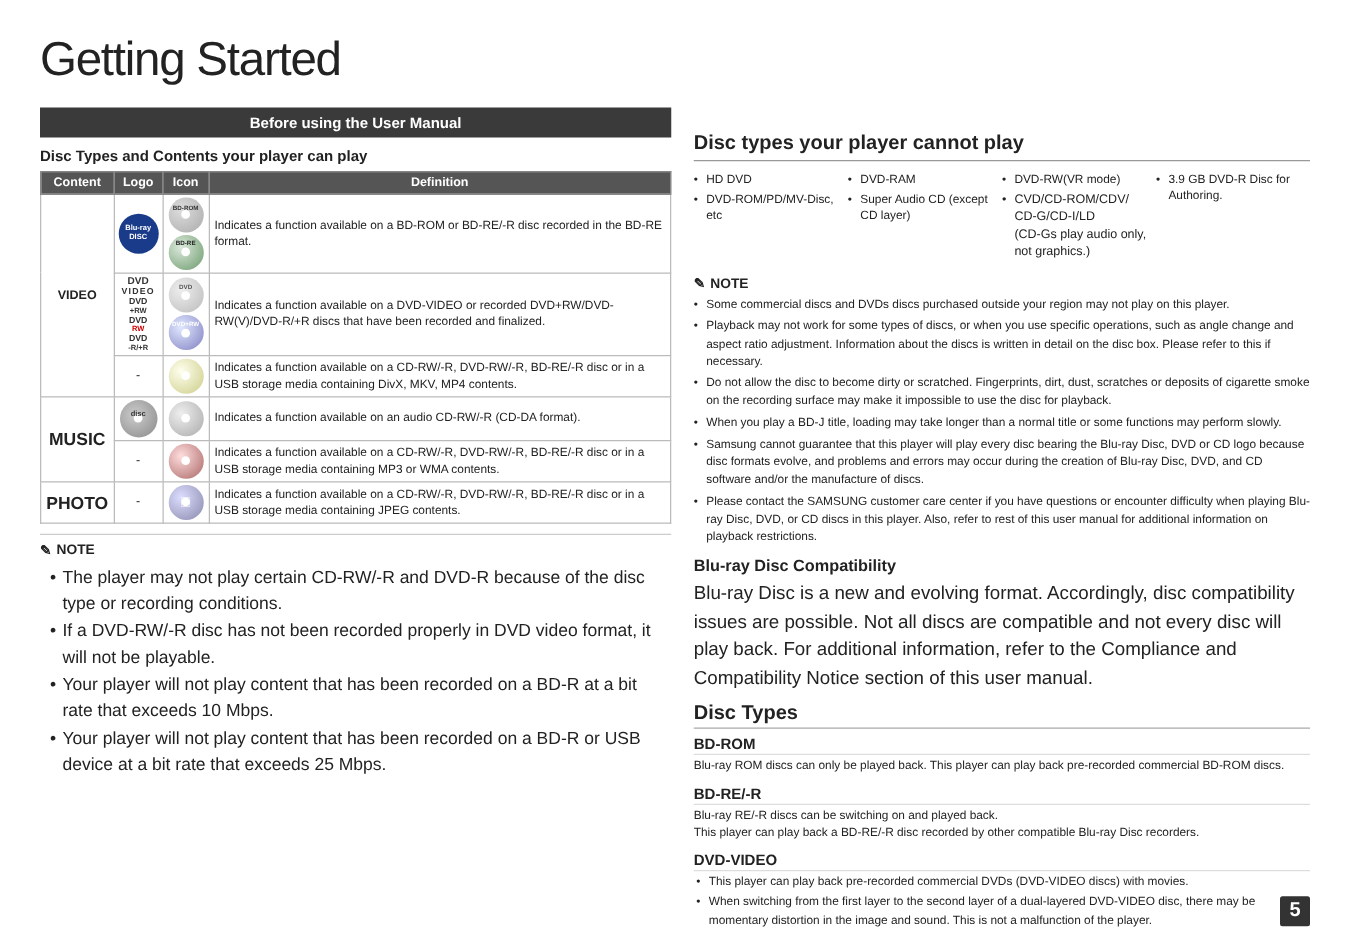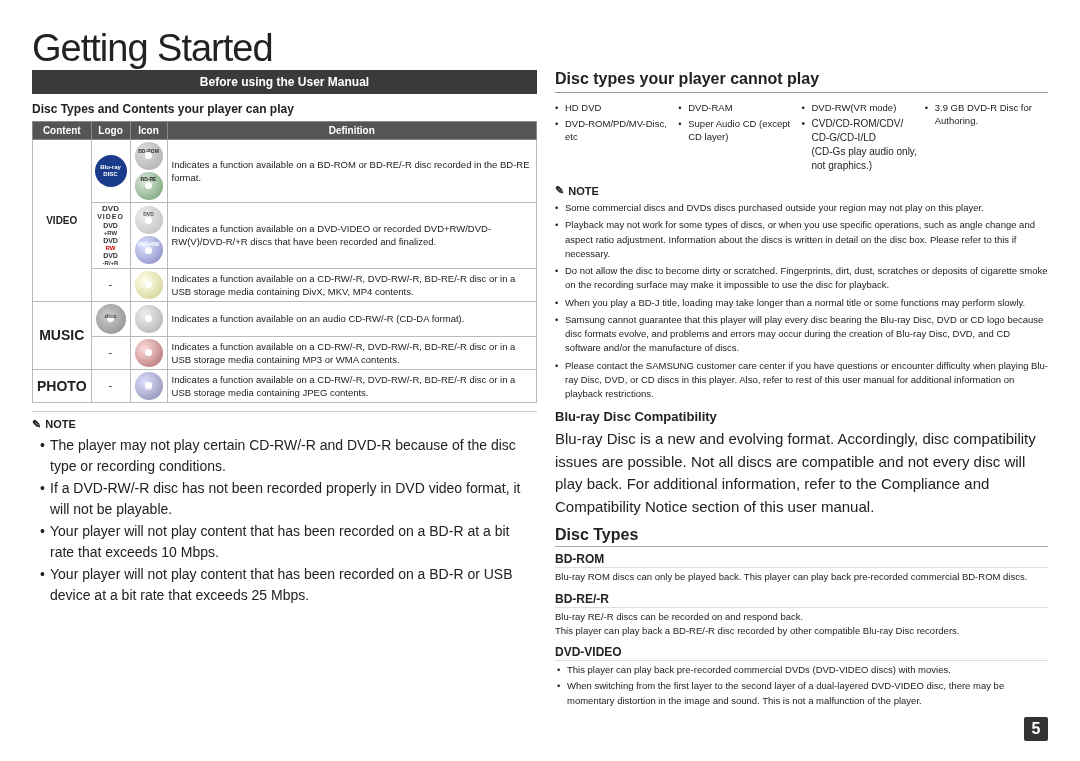--- a/index.html
+++ b/index.html
@@ -17,36 +17,37 @@
       height: 761px;
       padding: 28px 32px 20px 32px;
       display: flex;
       flex-direction: column;
     }
     
     .page-title {
       font-size: 38px;
       font-weight: 300;
       color: #222;
-      margin-bottom: 0;
+      margin-bottom: 16px;
       line-height: 1.1;
       letter-spacing: -1px;
     }
     
     .main-content {
       display: flex;
       flex: 1;
       gap: 18px;
     }
     .left-col {
       width: 505px;
       flex-shrink: 0;
     }
     .right-col {
       flex: 1;
+      margin-top: 20px;
     }
     
     .section-header-bar {
       background: #3a3a3a;
       color: #fff;
       font-size: 12px;
       font-weight: bold;
       text-align: center;
       padding: 5px 8px;
       margin-bottom: 8px;
@@ -442,21 +443,21 @@
       <div class="disc-types-subsection">
         <div class="disc-types-subtitle">Disc Types</div>
 
         <div class="disc-type-entry">
           <div class="disc-type-name">BD-ROM</div>
           <div class="disc-type-desc">Blu-ray ROM discs can only be played back. This player can play back pre-recorded commercial BD-ROM discs.</div>
         </div>
 
         <div class="disc-type-entry">
           <div class="disc-type-name">BD-RE/-R</div>
-          <div class="disc-type-desc">Blu-ray RE/-R discs can be recorded on and respond back.</div>
+          <div class="disc-type-desc">Blu-ray RE/-R discs can be switching on and played back.</div>
           <div class="disc-type-desc">This player can play back a BD-RE/-R disc recorded by other compatible Blu-ray Disc recorders.</div>
         </div>
 
         <div class="disc-type-entry">
           <div class="disc-type-name">DVD-VIDEO</div>
           <div class="disc-type-desc">
             <ul>
               <li>This player can play back pre-recorded commercial DVDs (DVD-VIDEO discs) with movies.</li>
               <li>When switching from the first layer to the second layer of a dual-layered DVD-VIDEO disc, there may be momentary distortion in the image and sound. This is not a malfunction of the player.</li>
             </ul>

